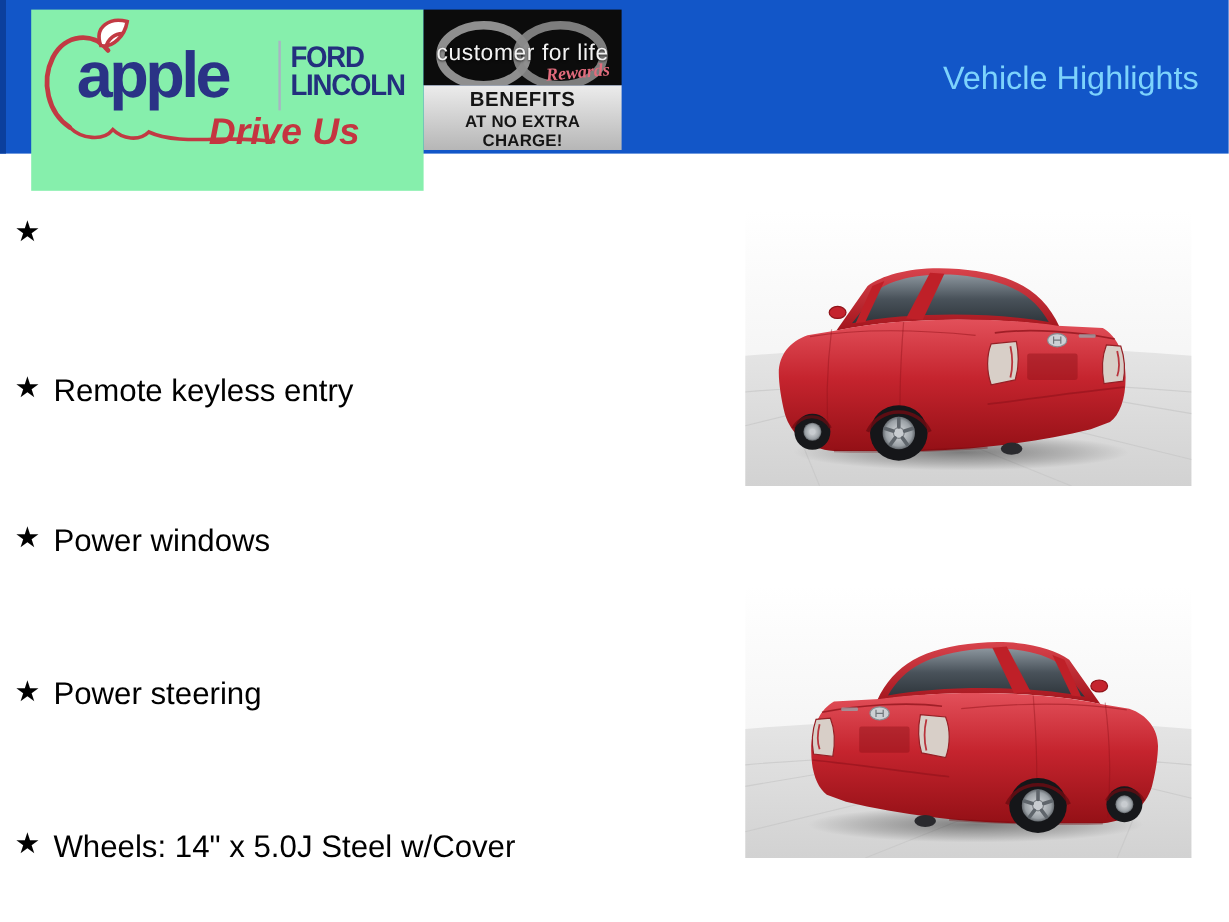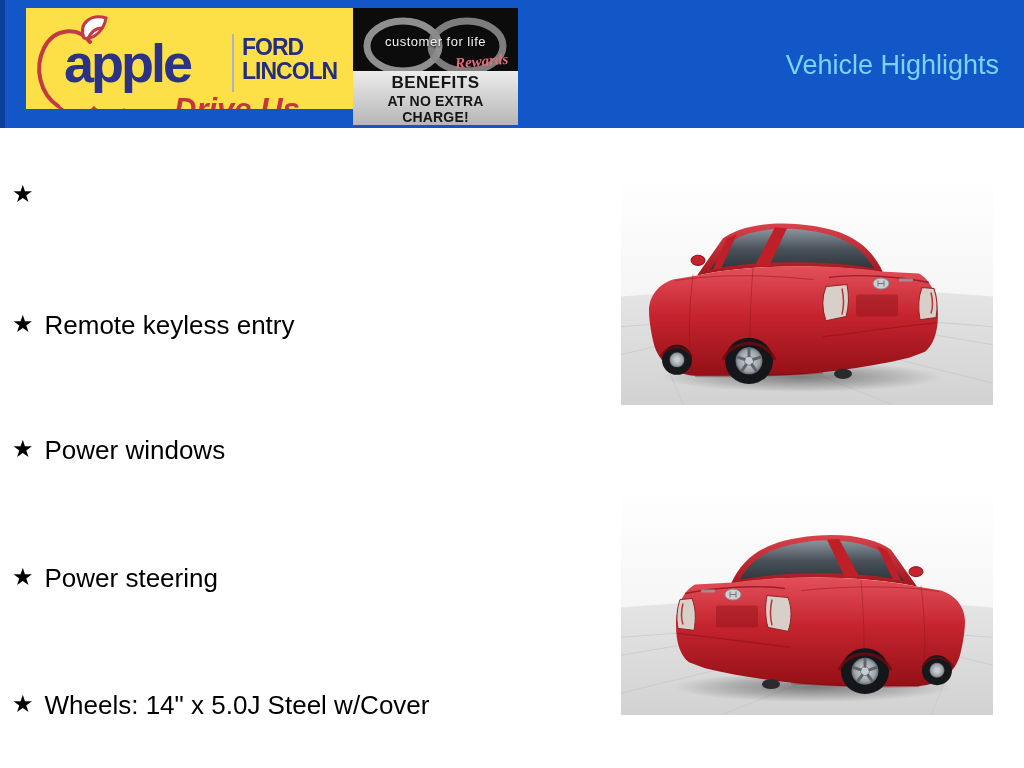--- a/index.html
+++ b/index.html
@@ -12,21 +12,21 @@
     position:absolute;left:0;top:0;width:1024px;height:128px;
     background:#1256c8;
   }
   .topbar-edge{
     position:absolute;left:0;top:0;width:5px;height:128px;background:#0b3f9d;
   }
   .logo-strip{
     position:absolute;left:26px;top:8px;display:flex;
   }
   .logo-white{
-    width:327px;height:101px;background:#fde047;position:relative;overflow:hidden;
+    width:327px;height:151px;background:#86efac;position:relative;overflow:hidden;
   }
   .apple-svg{position:absolute;left:2px;top:2px;}
   .apple-text{
     position:absolute;left:38px;top:24px;
     font-size:54px;font-weight:bold;color:#2a3386;letter-spacing:-3px;
   }
   .logo-divider{
     position:absolute;left:206px;top:26px;width:2px;height:58px;background:#aab4c4;
   }
   .make-block{
@@ -36,21 +36,21 @@
   }
   .tagline{
     position:absolute;left:148px;top:84px;
     font-size:31px;font-style:italic;font-weight:bold;color:#c53540;
   }
   .rewards-col{width:165px;height:117px;display:flex;flex-direction:column;}
   .rewards-black{height:77px;background:#0c0c0c;position:relative;overflow:hidden;}
   .infinity-svg{position:absolute;left:0;top:0;}
   .cfl-text{
     position:absolute;left:0;top:26px;width:100%;text-align:center;
-    color:#f2f2f2;font-size:13px;letter-spacing:0.5px;
+    color:#f2f2f2;font-size:19px;letter-spacing:0.5px;
     text-shadow:0 1px 2px rgba(0,0,0,0.8);
   }
   .rewards-script{
     position:absolute;right:10px;top:45px;
     font-family:"Liberation Serif", serif;font-style:italic;font-weight:bold;
     font-size:15px;color:#e26b7c;transform:rotate(-5deg);
   }
   .benefits-box{
     height:57px;background:linear-gradient(#ececec,#b6b6b6);
     text-align:center;color:#151515;padding-top:3px;box-sizing:border-box;

